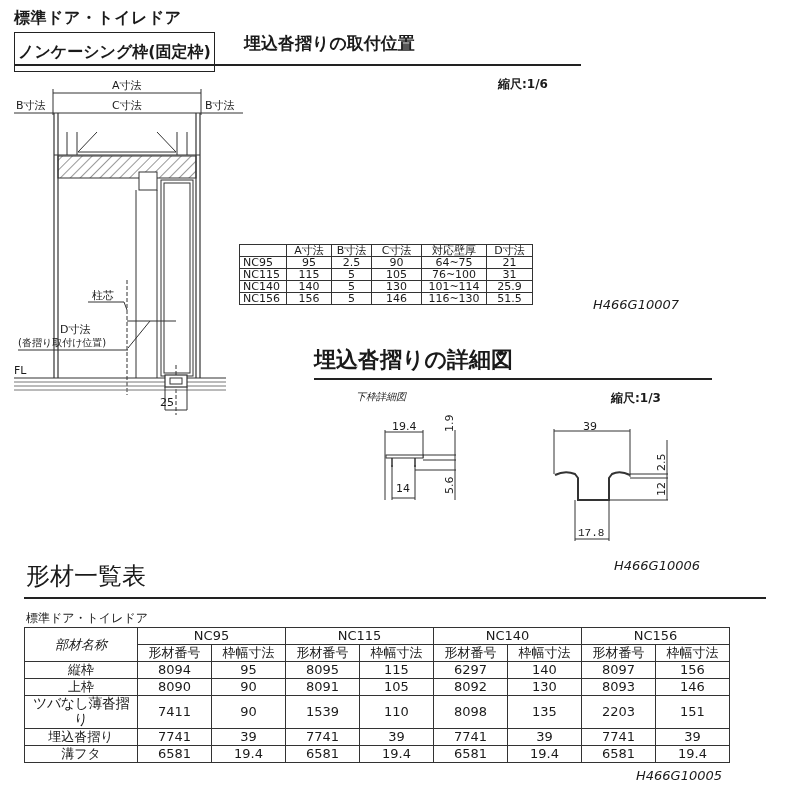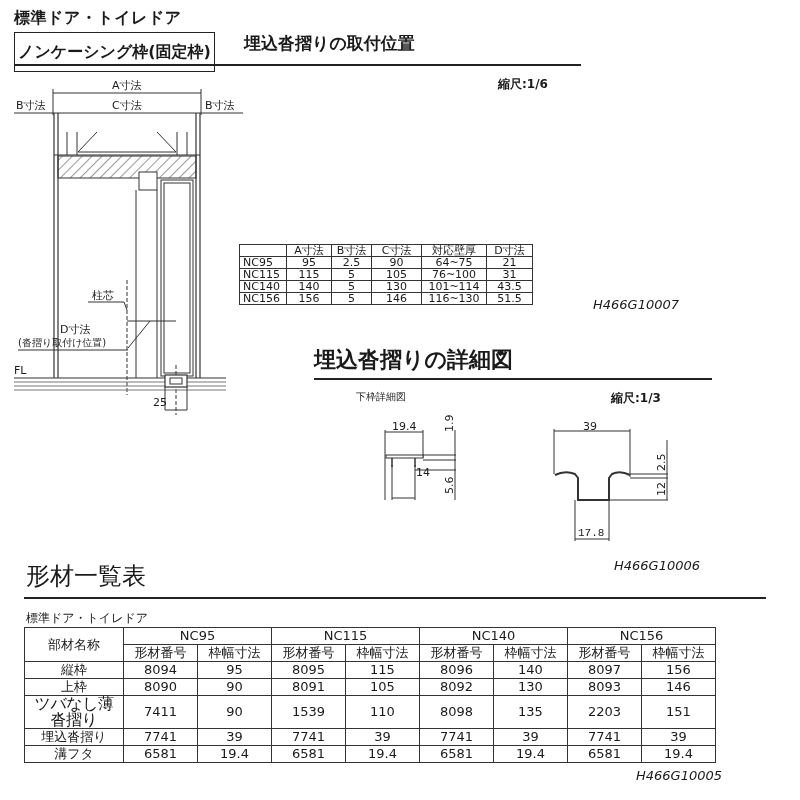--- a/index.html
+++ b/index.html
@@ -16,21 +16,21 @@
   .big-title { font-size: 24px; font-weight: normal; }
   .dim { font-size: 11px; }
   .small { font-size: 10px; }
 
   table.spec { border-collapse: collapse; font-size: 11px; }
   table.spec td { border: 1px solid #333; padding: 0 3px; text-align: center; line-height: 11px; height: 12px; }
   table.spec td.left { text-align: left; }
 
   table.parts { border-collapse: collapse; font-size: 13px; }
   table.parts td { border: 1px solid #333; text-align: center; line-height: 16px; height: 17px; padding: 0 2px; }
-  table.parts td.name { width: 99px; }
+  table.parts td.name { width: 113px; font-style: italic; }
   table.parts td.c { width: 74px; }
 
   svg { position: absolute; overflow: visible; }
 </style>
 </head>
 <body>
 
 <div class="abs title1">標準ドア・トイレドア</div>
 <div class="abs title2-box">ノンケーシング枠(固定枠)</div>
 <div class="abs title2-rest">埋込沓摺りの取付位置</div>
@@ -94,21 +94,21 @@
 </svg>
 
 <div class="abs dim" style="left:112px; top:78px;">A寸法</div>
 <div class="abs dim" style="left:16px; top:98px;">B寸法</div>
 <div class="abs dim" style="left:112px; top:98px;">C寸法</div>
 <div class="abs dim" style="left:205px; top:98px;">B寸法</div>
 <div class="abs dim" style="left:92px; top:288px;">柱芯</div>
 <div class="abs dim" style="left:60px; top:322px;">D寸法</div>
 <div class="abs small" style="left:18px; top:336px;">(沓摺り取付け位置)</div>
 <div class="abs dim" style="left:14px; top:364px;">FL</div>
-<div class="abs dim" style="left:153px; top:396px;text-align:center;">25</div>
+<div class="abs dim" style="left:160px; top:396px;text-align:center;">25</div>
 
 <table class="spec abs" style="left:239px; top:244px;">
   <tbody>
       <tr>
     <td style="width:47px;"></td>
     <td style="width:45px;">A寸法</td>
     <td style="width:40px;">B寸法</td>
     <td style="width:50px;">C寸法</td>
     <td style="width:65px;">対応壁厚</td>
     <td style="width:46px;">D寸法</td>
@@ -128,38 +128,38 @@
     <td>105</td>
     <td>76~100</td>
     <td>31</td>
   </tr>
   <tr>
     <td class="left">NC140</td>
     <td>140</td>
     <td>5</td>
     <td>130</td>
     <td>101~114</td>
-    <td>43.5</td>
+    <td>25.9</td>
   </tr>
   <tr>
     <td class="left">NC156</td>
     <td>156</td>
     <td>5</td>
     <td>146</td>
     <td>116~130</td>
     <td>51.5</td>
   </tr>
 </tbody>
   </table>
 
 <div class="abs code" style="left:593px; top:297px;">H466G10007</div>
 
 <div class="abs section-title" style="left:314px; top:345px;">埋込沓摺りの詳細図</div>
 <div class="abs rule" style="left:314px; top:378px; width:398px;"></div>
-<div class="abs small" style="left:356px; top:390px;">下枠詳細図</div>
+<div class="abs small" style="left:356px; top:390px;font-style:italic;">下枠詳細図</div>
 <div class="abs scale" style="left:611px; top:390px;">縮尺:1/3</div>
 
 <svg width="800" height="800" style="left:0;top:0;">
 
   <line x1="385" y1="432" x2="423" y2="432" stroke="#333" stroke-width="1"></line>
   <line x1="385" y1="430" x2="385" y2="500" stroke="#333" stroke-width="1"></line>
   <line x1="423" y1="430" x2="423" y2="458" stroke="#333" stroke-width="1"></line>
   <rect x="386" y="455" width="37" height="3" fill="#fff" stroke="#333" stroke-width="1"></rect>
   <line x1="392" y1="458" x2="392" y2="467" stroke="#333" stroke-width="1.5"></line>
   <line x1="415" y1="458" x2="415" y2="467" stroke="#333" stroke-width="1.5"></line>
@@ -180,21 +180,21 @@
   <line x1="609" y1="500" x2="668" y2="500" stroke="#333" stroke-width="1"></line>
   <line x1="667" y1="440" x2="667" y2="500" stroke="#333" stroke-width="1"></line>
   <line x1="575" y1="500" x2="575" y2="541" stroke="#333" stroke-width="1"></line>
   <line x1="609" y1="500" x2="609" y2="541" stroke="#333" stroke-width="1"></line>
   <line x1="575" y1="539" x2="609" y2="539" stroke="#333" stroke-width="1"></line>
 </svg>
 
 <div class="abs dim" style="left:392px; top:420px;">19.4</div>
 <div class="abs dim" style="left:443px; top:432px; transform:rotate(-90deg); transform-origin:left top;">1.9</div>
 <div class="abs dim" style="left:443px; top:494px; transform:rotate(-90deg); transform-origin:left top;">5.6</div>
-<div class="abs dim" style="left:396px; top:466px;margin-left:20px;">14</div>
+<div class="abs dim" style="left:396px; top:482px;">14</div>
 
 <div class="abs dim" style="left:583px; top:420px;">39</div>
 <div class="abs dim" style="left:655px; top:471px; transform:rotate(-90deg); transform-origin:left top;">2.5</div>
 <div class="abs dim" style="left:655px; top:496px; transform:rotate(-90deg); transform-origin:left top;">12</div>
 <div class="abs dim" style="left:578px; top:527px;font-family:Liberation Mono, monospace;">17.8</div>
 
 <div class="abs code" style="left:614px; top:558px;">H466G10006</div>
 
 <div class="abs big-title" style="left:26px; top:560px;">形材一覧表</div>
 <div class="abs rule" style="left:24px; top:597px; width:742px;"></div>
@@ -218,38 +218,38 @@
     <td class="c">枠幅寸法</td>
     <td class="c">形材番号</td>
     <td class="c">枠幅寸法</td>
   </tr>
   <tr>
     <td>縦枠</td>
     <td>8094</td>
     <td>95</td>
     <td>8095</td>
     <td>115</td>
-    <td>8096</td>
+    <td>6297</td>
     <td>140</td>
     <td>8097</td>
     <td>156</td>
   </tr>
   <tr>
     <td>上枠</td>
     <td>8090</td>
     <td>90</td>
     <td>8091</td>
     <td>105</td>
     <td>8092</td>
     <td>130</td>
     <td>8093</td>
     <td>146</td>
   </tr>
   <tr>
-    <td style="font-size:16px; letter-spacing:-0.5px;">ツバなし薄沓摺り</td>
+    <td style="font-size:14px; letter-spacing:-0.5px;font-family:Liberation Mono, monospace;">ツバなし薄沓摺り</td>
     <td>7411</td>
     <td>90</td>
     <td>1539</td>
     <td>110</td>
     <td>8098</td>
     <td>135</td>
     <td>2203</td>
     <td>151</td>
   </tr>
   <tr>

